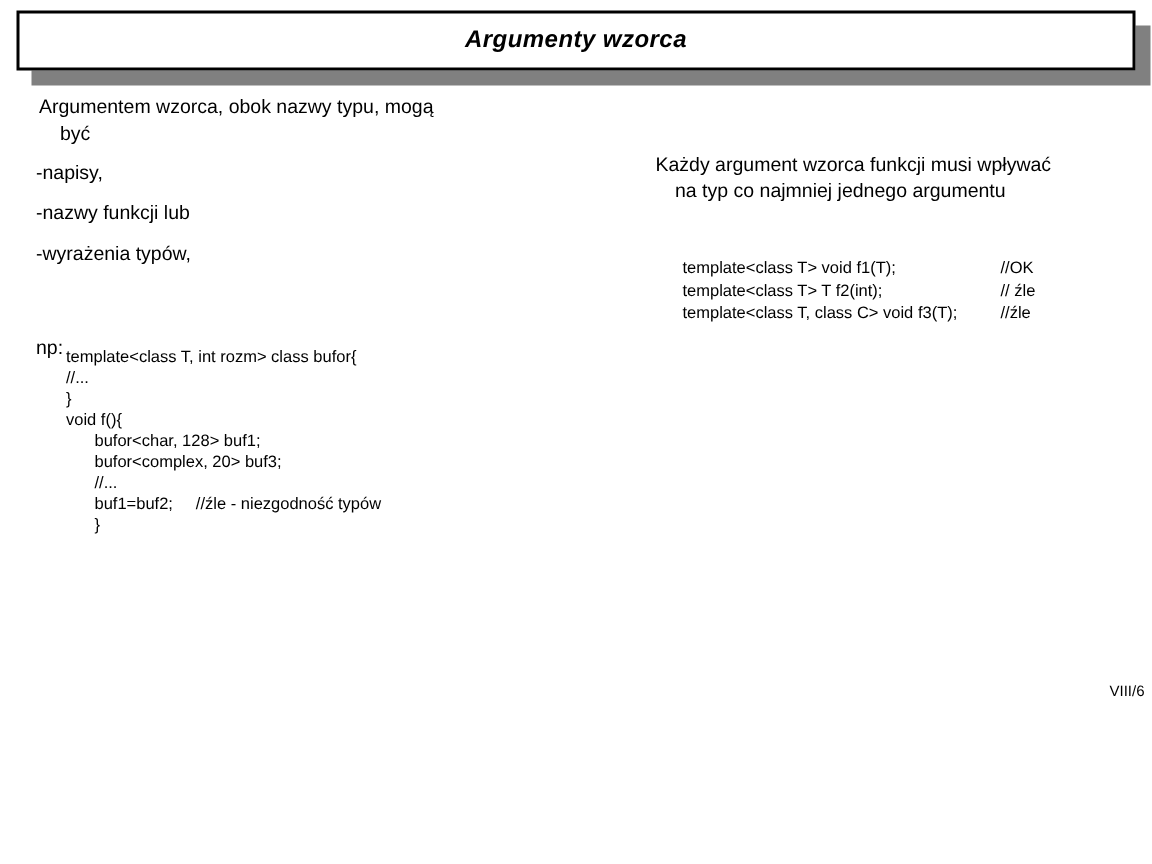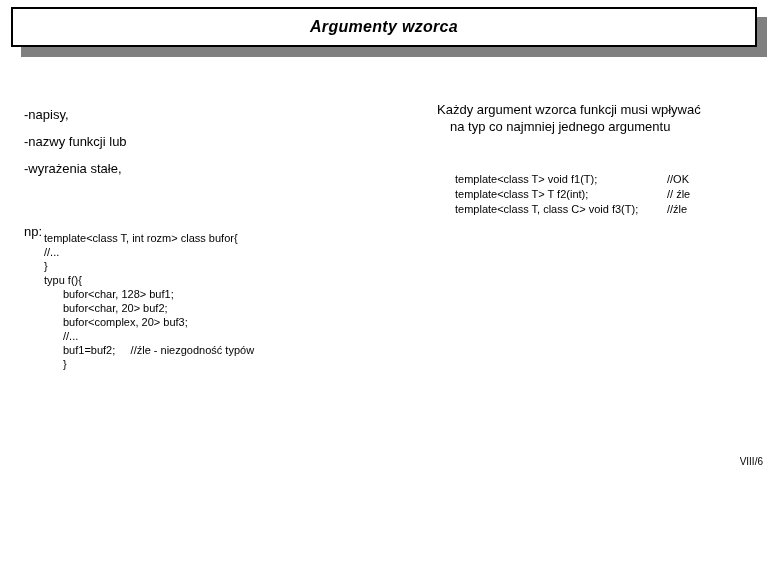--- a/index.html
+++ b/index.html
@@ -90,25 +90,29 @@
 </head>
 <body>
 
 <div class="slide">
 
   <div class="title-shadow"></div>
   <div class="title-box">
     <h1>Argumenty wzorca</h1>
   </div>
 
+  <div class="intro">
+    <div>Argumentem wzorca, obok nazwy typu, mogą</div>
+    <div class="cont">być</div>
+  </div>
 
   <div class="bullet-list">
     <div class="bullet">-napisy,</div>
     <div class="bullet">-nazwy funkcji lub</div>
-    <div class="bullet">-wyrażenia stałe,</div>
+    <div class="bullet">-wyrażenia typów,</div>
   </div>
 
   <div class="np-label">np:</div>
 
   <div class="right-note">
     <div>Każdy argument wzorca funkcji musi wpływać</div>
     <div class="cont">na typ co najmniej jednego argumentu</div>
   </div>
 
   <div class="right-code">
@@ -123,23 +127,22 @@
     <div class="row">
       <span class="code">template&lt;class T, class C&gt; void f3(T);</span>
       <span class="comment">//źle</span>
     </div>
   </div>
 
   <div class="main-code">
     <div class="line">template&lt;class T, int rozm&gt; class bufor{</div>
     <div class="line">//...</div>
     <div class="line">}</div>
-    <div class="line">typu f(){</div>
+    <div class="line">void f(){</div>
     <div class="line ind1">bufor&lt;char, 128&gt; buf1;</div>
-    <div class="line ind1">bufor&lt;char, 20&gt; buf2;</div>
     <div class="line ind1">bufor&lt;complex, 20&gt; buf3;</div>
     <div class="line ind1">//...</div>
     <div class="line ind1">buf1=buf2;     //źle - niezgodność typów</div>
     <div class="line ind1">}</div>
   </div>
 
   <div class="page-number">VIII/6</div>
 
 </div>
 

